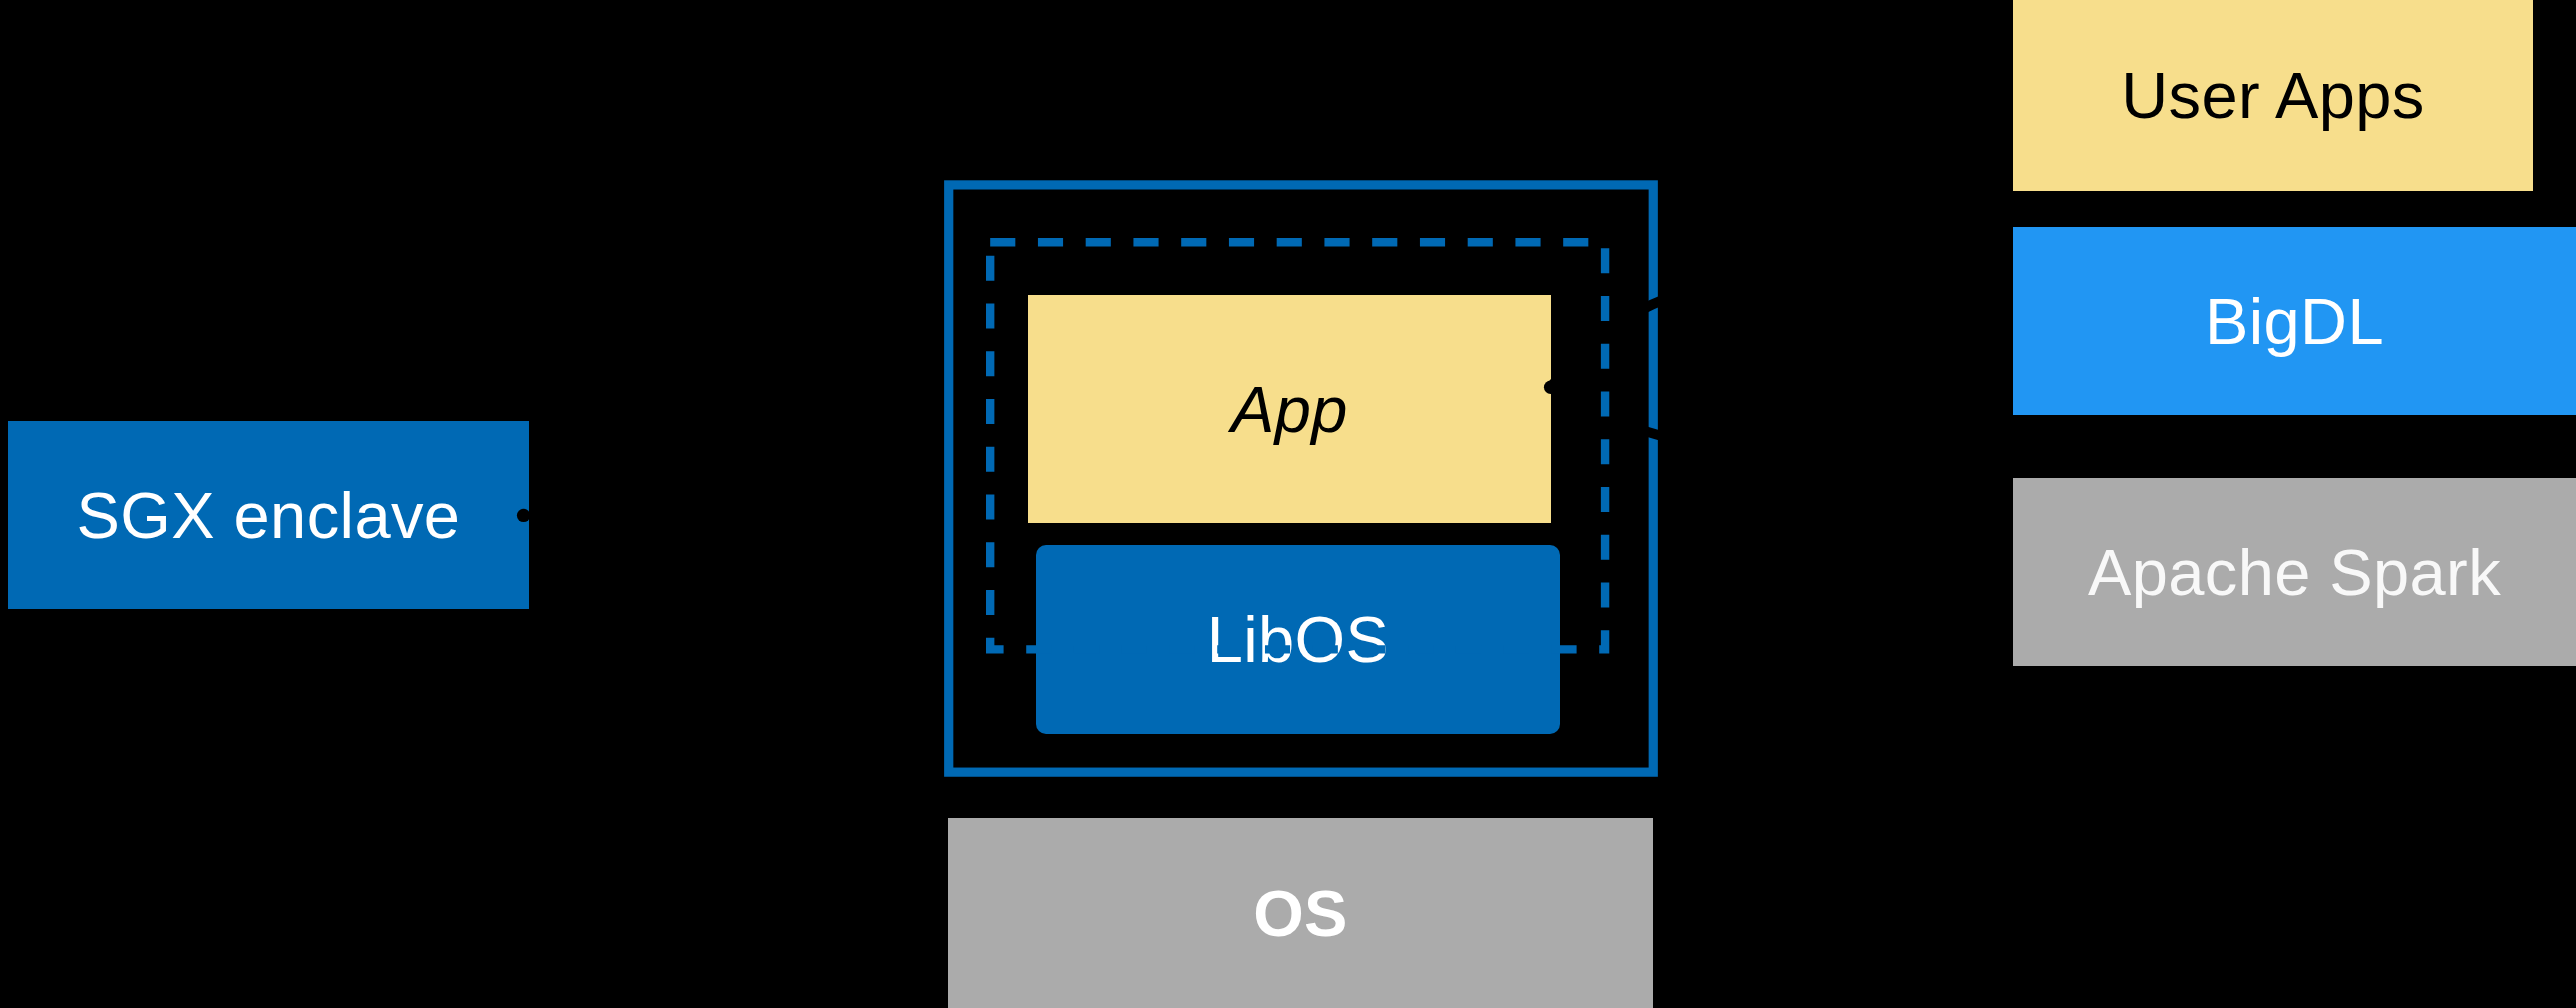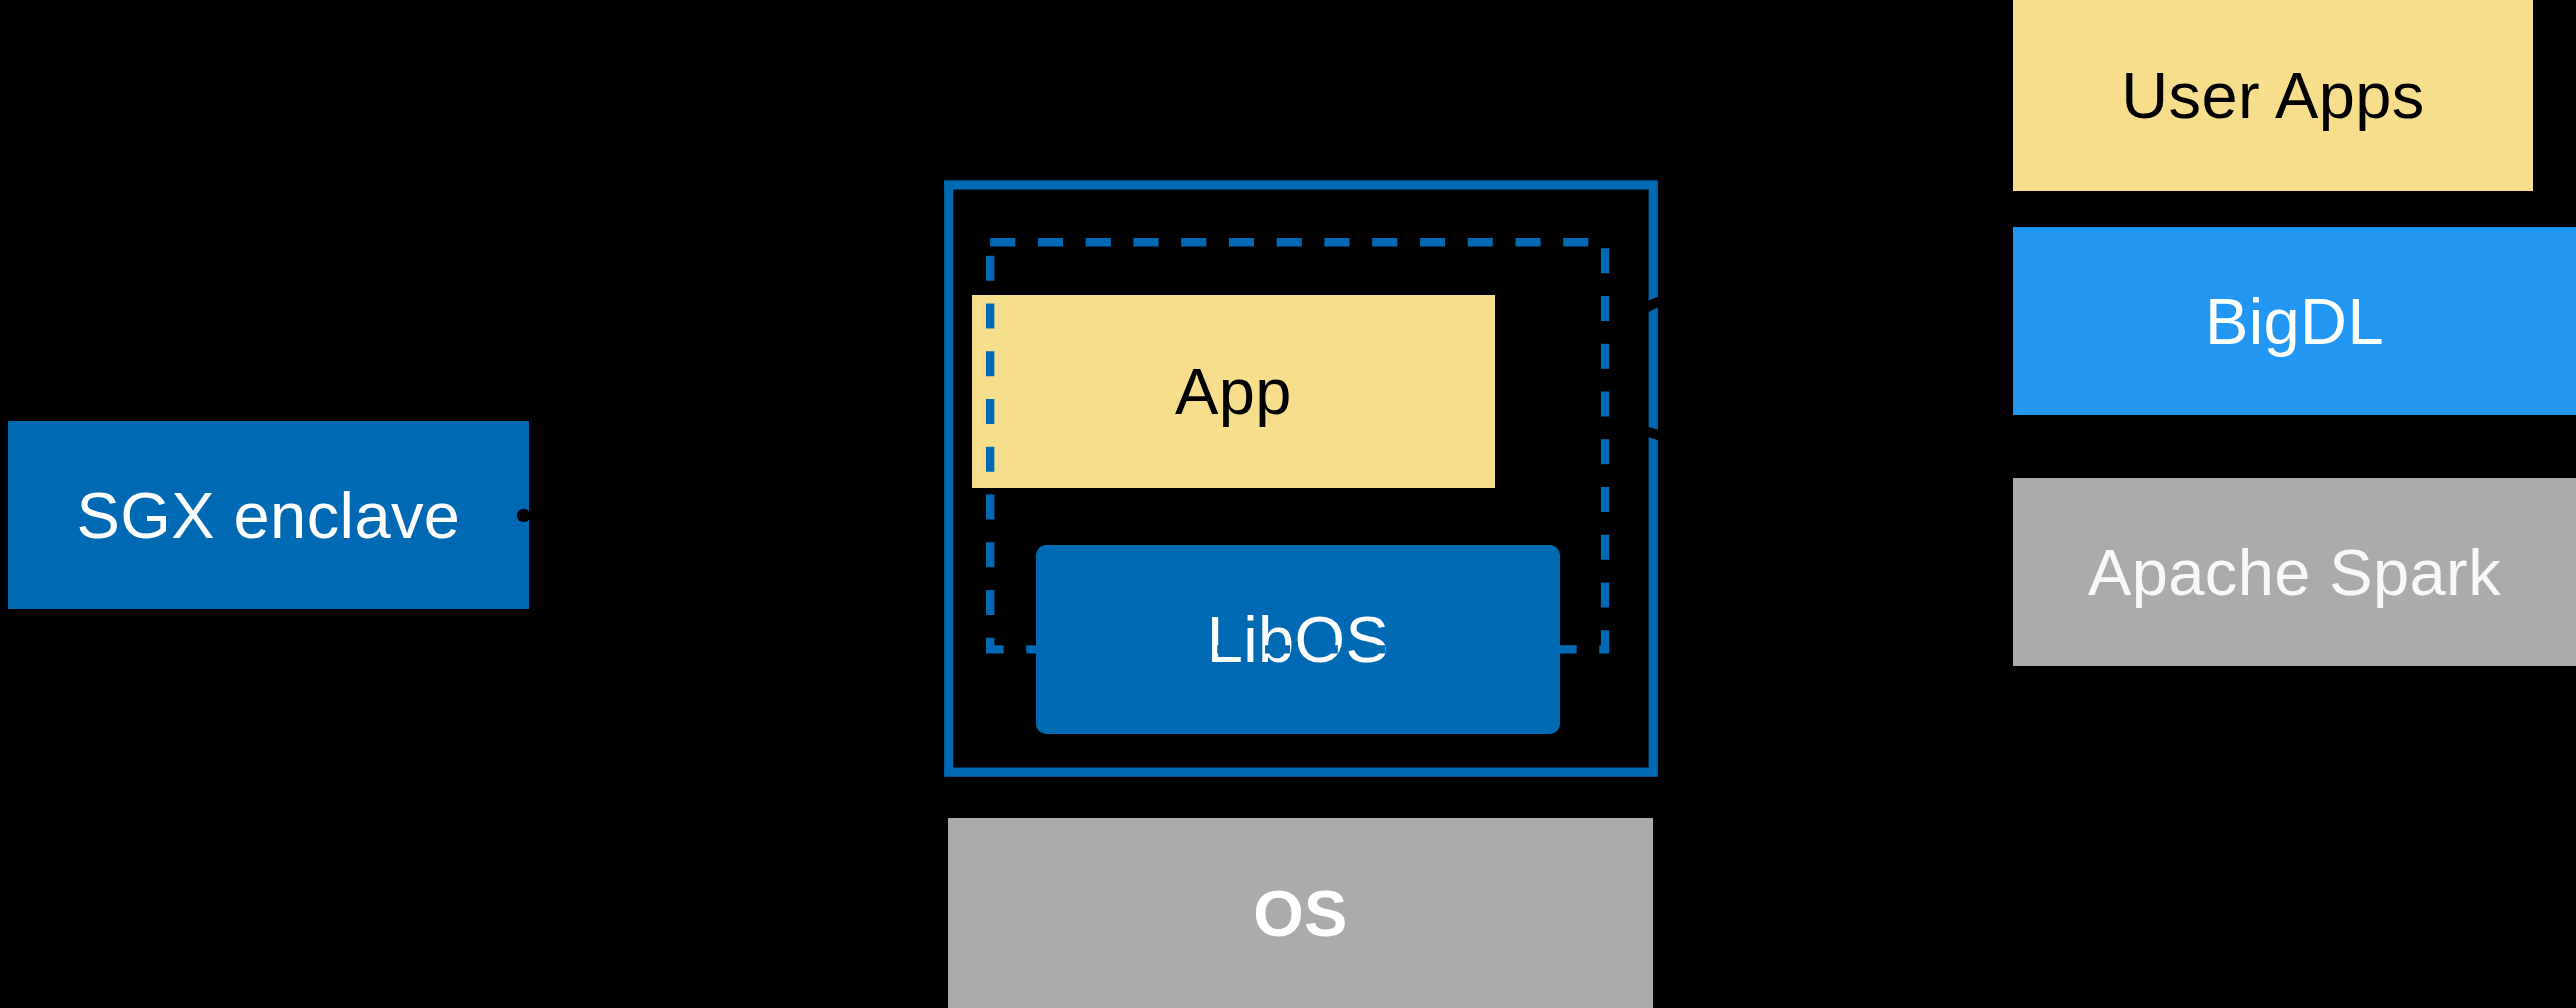--- a/index.html
+++ b/index.html
@@ -20,21 +20,21 @@
     align-items: center;
     justify-content: center;
     font-size: 65px;
     line-height: 1;
     letter-spacing: 0.4px;
     white-space: nowrap;
   }
   
   .sgx-box     { left: 8px;    top: 421px; width: 521px; height: 188px; background: #0069B4; color: #FFFFFF; }
   
-  .app-box     { left: 972px; top: 295px; width: 523px; height: 193px; background: #F7DE8C; color: #000000; }
+  .app-box     { left: 1028px; top: 295px; width: 523px; height: 228px; background: #F7DE8C; color: #000000; font-style: italic; }
   .libos-box   { left: 1036px; top: 545px; width: 524px; height: 189px; background: #0069B4; color: #FFFFFF; border-radius: 10px; }
   .os-box      { left: 948px; top: 818px; width: 705px; height: 190px; background: #ABABAB; color: #FFFFFF; font-weight: bold; justify-content: center; }
   
   .userapps-box{ left: 2013px; top: 0px;   width: 520px; height: 191px; background: #F7DE8C; color: #000000; }
   .bigdl-box   { left: 2013px; top: 227px; width: 563px; height: 188px; background: #2196F3; color: #FFFFFF; }
   .spark-box   { left: 2013px; top: 478px; width: 563px; height: 188px; background: #ABABAB; color: #F8F8F8; }
 
   svg.overlay {
     position: absolute;
     left: 0; top: 0;

